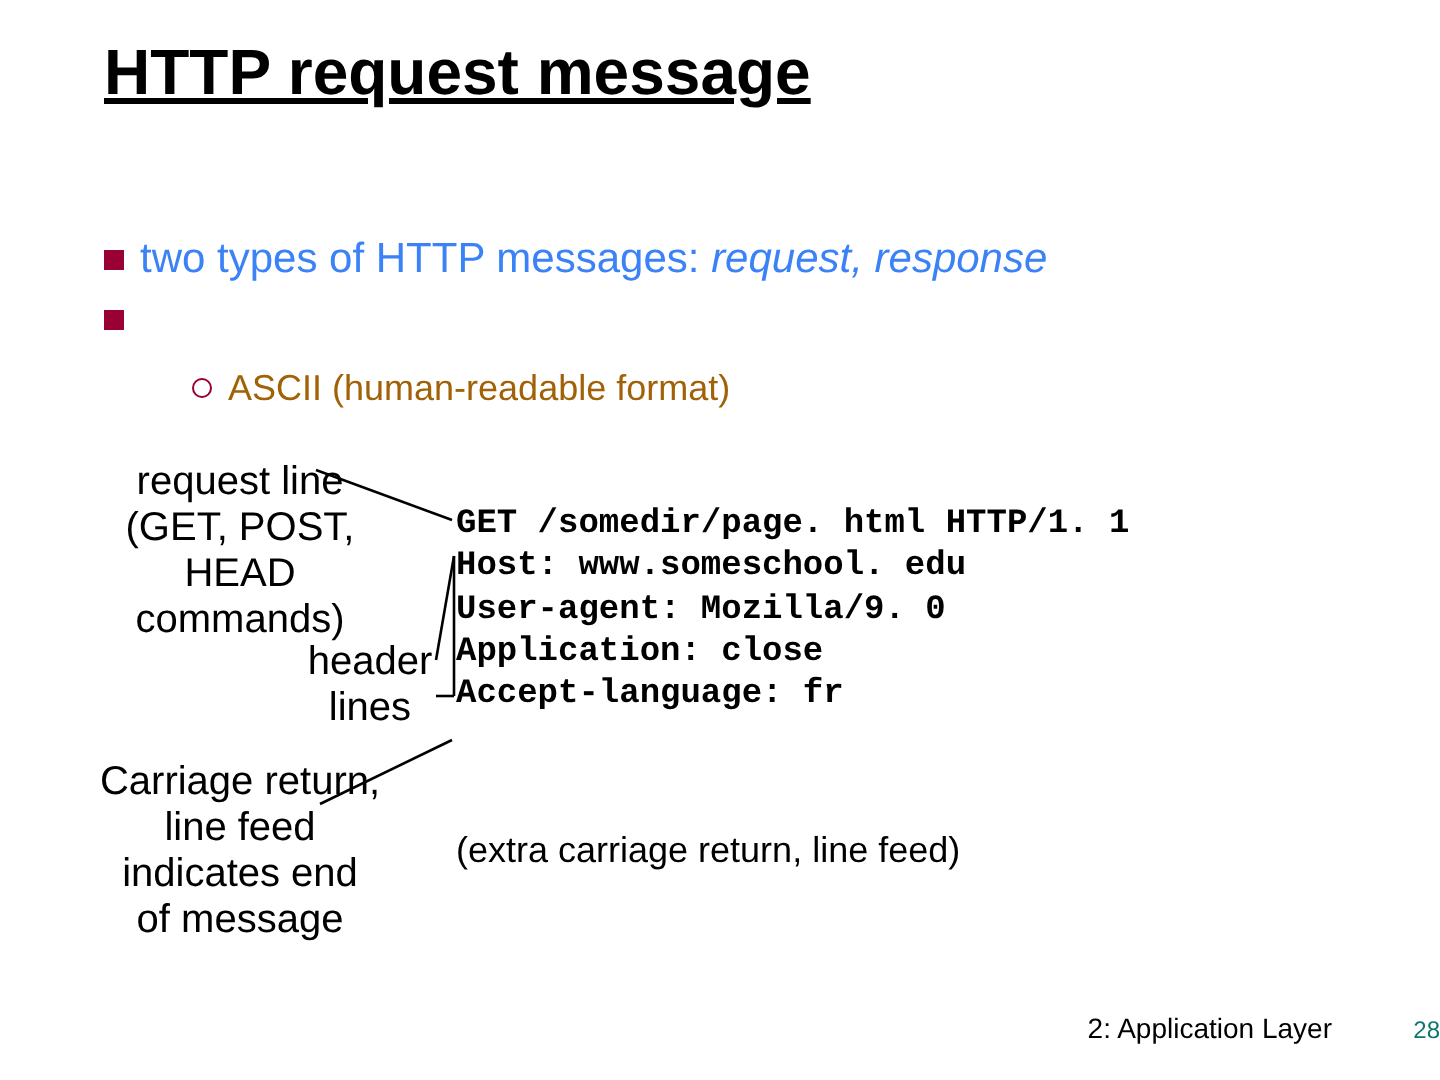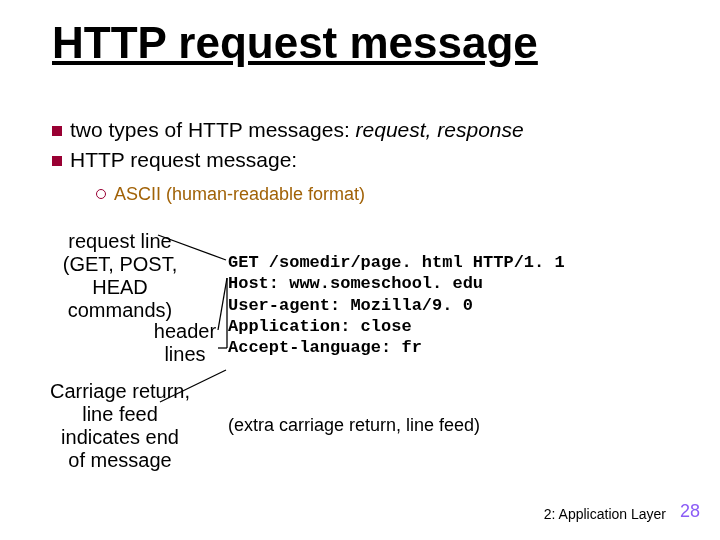--- a/index.html
+++ b/index.html
@@ -7,21 +7,21 @@
     padding: 0;
     width: 720px;
     height: 540px;
     font-family: Georgia, 'Times New Roman', serif;
     background: #fff;
     position: relative;
     overflow: hidden;
   }
   .title {
     font-family: 'Trebuchet MS', Arial, sans-serif;
-    font-size: 44px;
+    font-size: 32px;
     font-weight: bold;
     text-decoration: underline;
     position: absolute;
     top: 18px;
     left: 52px;
     color: #000;
   }
   .bullet-sq {
     display: inline-block;
     width: 10px;
@@ -37,21 +37,21 @@
     border: 1.5px solid #990033;
     border-radius: 50%;
     margin-right: 8px;
     vertical-align: 1px;
   }
   .b1 {
     position: absolute;
     left: 52px;
     font-family: 'Trebuchet MS', Arial, sans-serif;
     font-size: 21px;
-    color: #000000;
+    color: #3b82f6;
   }
   .b1-a { top: 118px; }
   .b1-b { top: 148px; }
   .em-it { font-style: italic; }
   .sub1 {
     position: absolute;
     left: 96px;
     top: 184px;
     font-family: Arial, sans-serif;
     font-size: 18px;
@@ -92,44 +92,44 @@
     position: absolute;
     right: 54px;
     bottom: 18px;
     font-family: 'Trebuchet MS', Arial, sans-serif;
     font-size: 14px;
     color: #000;
     text-align: right;
   }
   .footer-pg {
     position: absolute;
-    right: 20px;
+    right: 0;
     bottom: 18px;
     font-family: 'Trebuchet MS', Arial, sans-serif;
-    font-size: 18px;
-    color: #8b5cf6;
+    font-size: 12px;
+    color: #0f766e;
   }
   svg.connectors {
     position: absolute;
     top: 0; left: 0;
     width: 720px; height: 540px;
     pointer-events: none;
   }
 </style>
 </head>
 <body>
 
 <div class="title">HTTP request message</div>
 
 <div class="b1 b1-a">
   <span class="bullet-sq"></span><span>two types of HTTP messages: </span><span class="em-it">request, response</span>
 </div>
 
 <div class="b1 b1-b">
-  <span class="bullet-sq"></span><span>HTTP request message:</span>
+  <span class="bullet-sq"></span>
 </div>
 
 <div class="sub1">
   <span class="bullet-circ"></span><span>ASCII (human-readable format)</span>
 </div>
 
 <div class="ann ann-req" style="white-space:pre-line">request line
 (GET, POST,
 HEAD commands)</div>
 <div class="ann ann-hdr" style="white-space:pre-line">header

